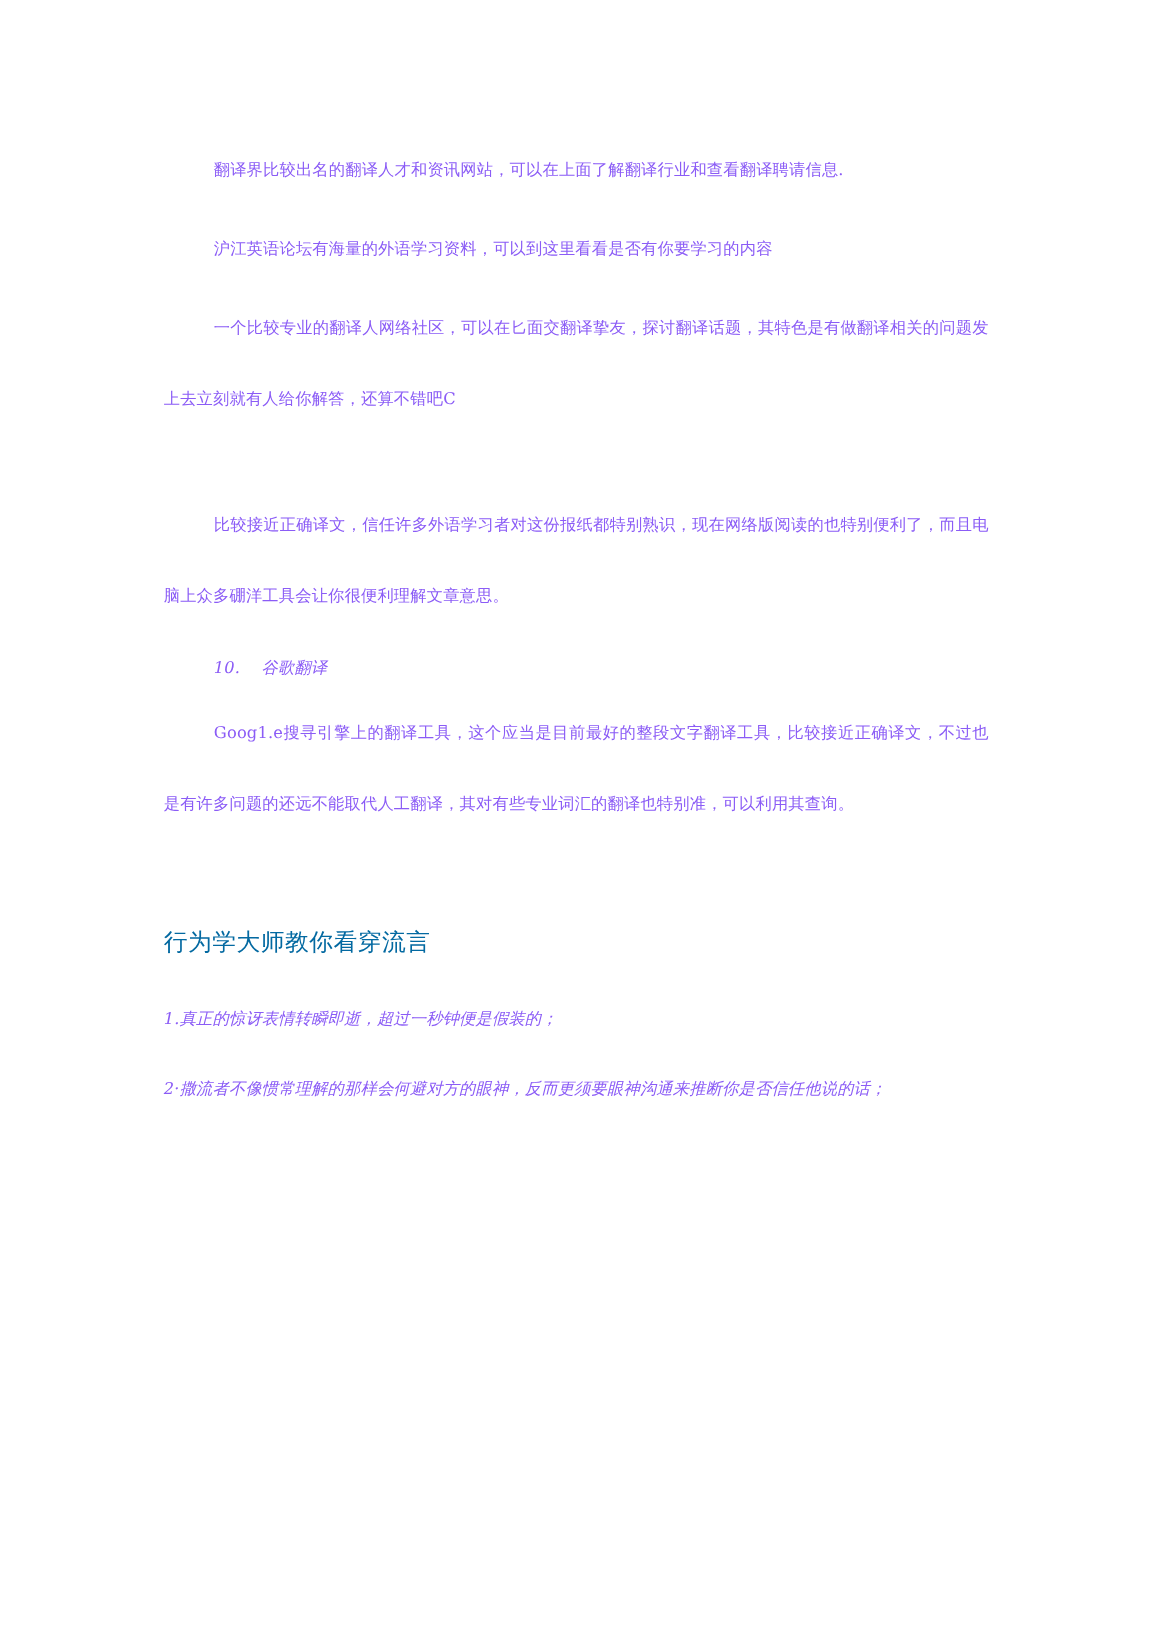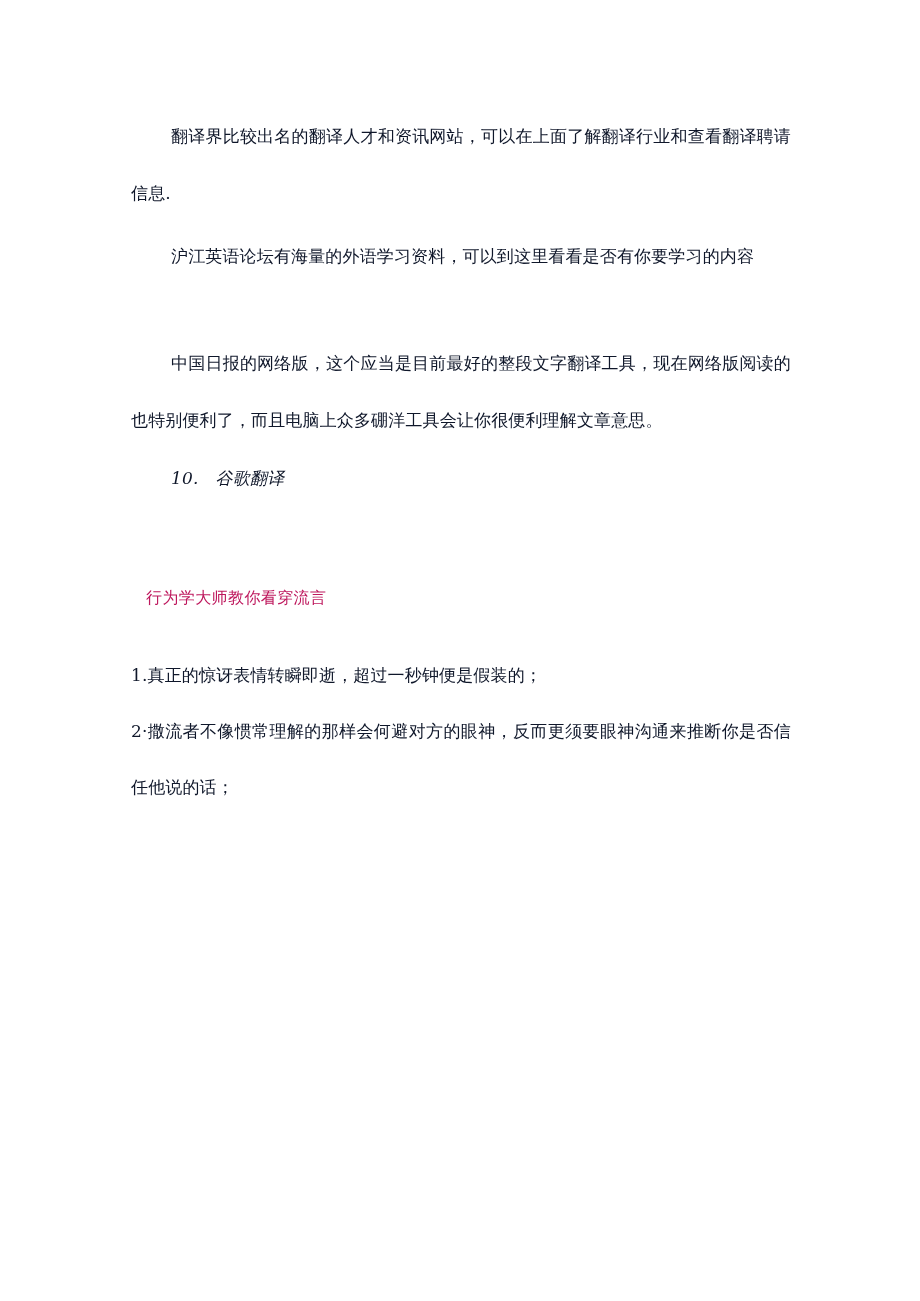--- a/index.html
+++ b/index.html
@@ -32,23 +32,23 @@
   .content {
     position: absolute;
     left: 131px;
     top: 108px;
     width: 660px;
   }
 
   
   .p {
     font-family: "DejaVu Serif", "Liberation Serif", serif;
-    font-size: 17px;
+    font-size: 13px;
     line-height: 57px;
-    color: #0f172a;
+    color: #8b5cf6;
     text-align: justify;
     text-justify: inter-character;
     margin: 0;
     letter-spacing: 0.15px;
     word-break: break-all;
   }
 
   .p.body {
     text-indent: 40px;
   }
@@ -65,30 +65,31 @@
 
   
   .num-gap {
     display: inline-block;
     width: 17px;
   }
 
   
   .section-title {
     font-family: "DejaVu Sans", "Liberation Sans", sans-serif;
-    font-size: 16px;
+    font-size: 19px;
     line-height: 40px;
-    color: #be185d;
-    margin: 15px;
+    color: #0369a1;
+    margin: 0;
     letter-spacing: 0.4px;
   }
 
   .p.list {
     text-indent: 0;
     line-height: 56px;
+    font-style: italic;
   }
 
   .spacer-lg { height: 62px; }
   .spacer-md { height: 30px; }
   .spacer-sm { height: 14px; }
   .spacer-xs { height: 6px; }
 
   .latin {
     font-family: "DejaVu Serif", "Liberation Serif", serif;
   }
@@ -102,32 +103,34 @@
     <p class="p body">翻译界比较出名的翻译人才和资讯网站，可以在上面了解翻译行业和查看翻译聘请信息.</p>
 
     <div class="spacer-xs"></div>
 
 
     <p class="p body">沪江英语论坛有海量的外语学习资料，可以到这里看看是否有你要学习的内容</p>
 
     <div class="spacer-xs"></div>
 
 
+    <p class="p body">一个比较专业的翻译人网络社区，可以在匕面交翻译挚友，探讨翻译话题，其特色是有做翻译相关的问题发上去立刻就有人给你解答，还算不错吧C</p>
 
     <div class="spacer-sm"></div>
 
 
     <div class="spacer-md"></div>
 
-    <p class="p body">中国日报的网络版，这个应当是目前最好的整段文字翻译工具，现在网络版阅读的也特别便利了，而且电脑上众多硼洋工具会让你很便利理解文章意思。</p>
+    <p class="p body">比较接近正确译文，信任许多外语学习者对这份报纸都特别熟识，现在网络版阅读的也特别便利了，而且电脑上众多硼洋工具会让你很便利理解文章意思。</p>
 
     <div class="spacer-xs"></div>
 
     <p class="p heading-item tight"><span class="latin">10.</span><span class="num-gap"></span><span>谷歌翻译</span></p>
 
+    <p class="p body">Goog1.e搜寻引擎上的翻译工具，这个应当是目前最好的整段文字翻译工具，比较接近正确译文，不过也是有许多问题的还远不能取代人工翻译，其对有些专业词汇的翻译也特别准，可以利用其查询。</p>
 
     <div class="spacer-lg"></div>
 
     <p class="section-title">行为学大师教你看穿流言</p>
 
     <div class="spacer-sm"></div>
 
     <p class="p list">1.真正的惊讶表情转瞬即逝，超过一秒钟便是假装的；</p>
 
     <p class="p list">2·撒流者不像惯常理解的那样会何避对方的眼神，反而更须要眼神沟通来推断你是否信任他说的话；</p>

